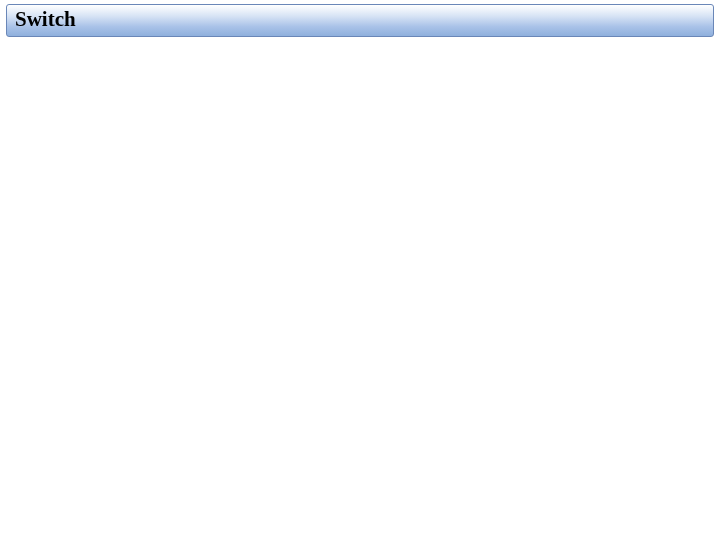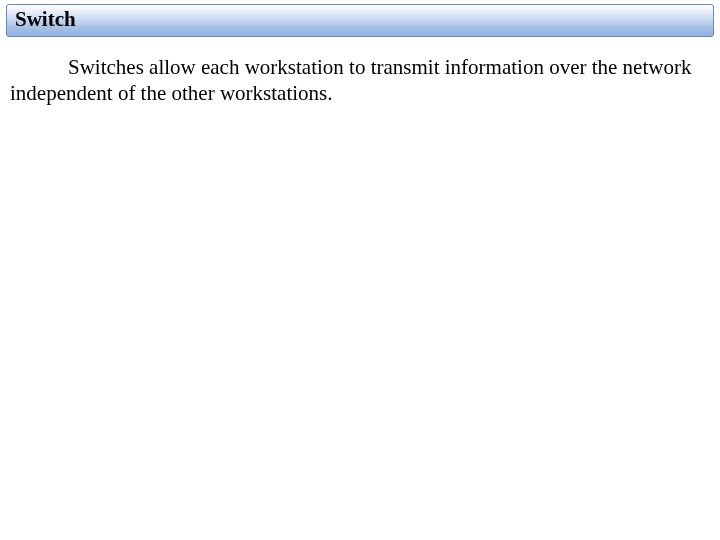--- a/index.html
+++ b/index.html
@@ -8,21 +8,21 @@
       box-sizing: border-box;
     }
     body {
       width: 720px;
       height: 540px;
       background: #ffffff;
       font-family: "Times New Roman", Times, serif;
       overflow: hidden;
     }
     .header-bar {
-      margin: 4px 6px 10px 6px;
+      margin: 4px 6px 0 6px;
       padding: 2px 8px 4px 8px;
       background: linear-gradient(to bottom, #ffffff 0%, #d8e4f5 35%, #a9c2e8 70%, #8fb0dd 100%);
       border: 1px solid #6a87b8;
       border-radius: 3px;
     }
     .header-title {
       font-size: 21px;
       font-weight: bold;
       color: #000000;
     }
@@ -38,14 +38,13 @@
     }
   </style>
 </head>
 <body>
 
 <div class="header-bar">
   <div class="header-title">Switch</div>
 </div>
 
 <div class="content">
-  <p class="paragraph">Switches allow each workstation to transmit information over the network independent of the other workstations.</p>
 </div>
 
 </body></html>

